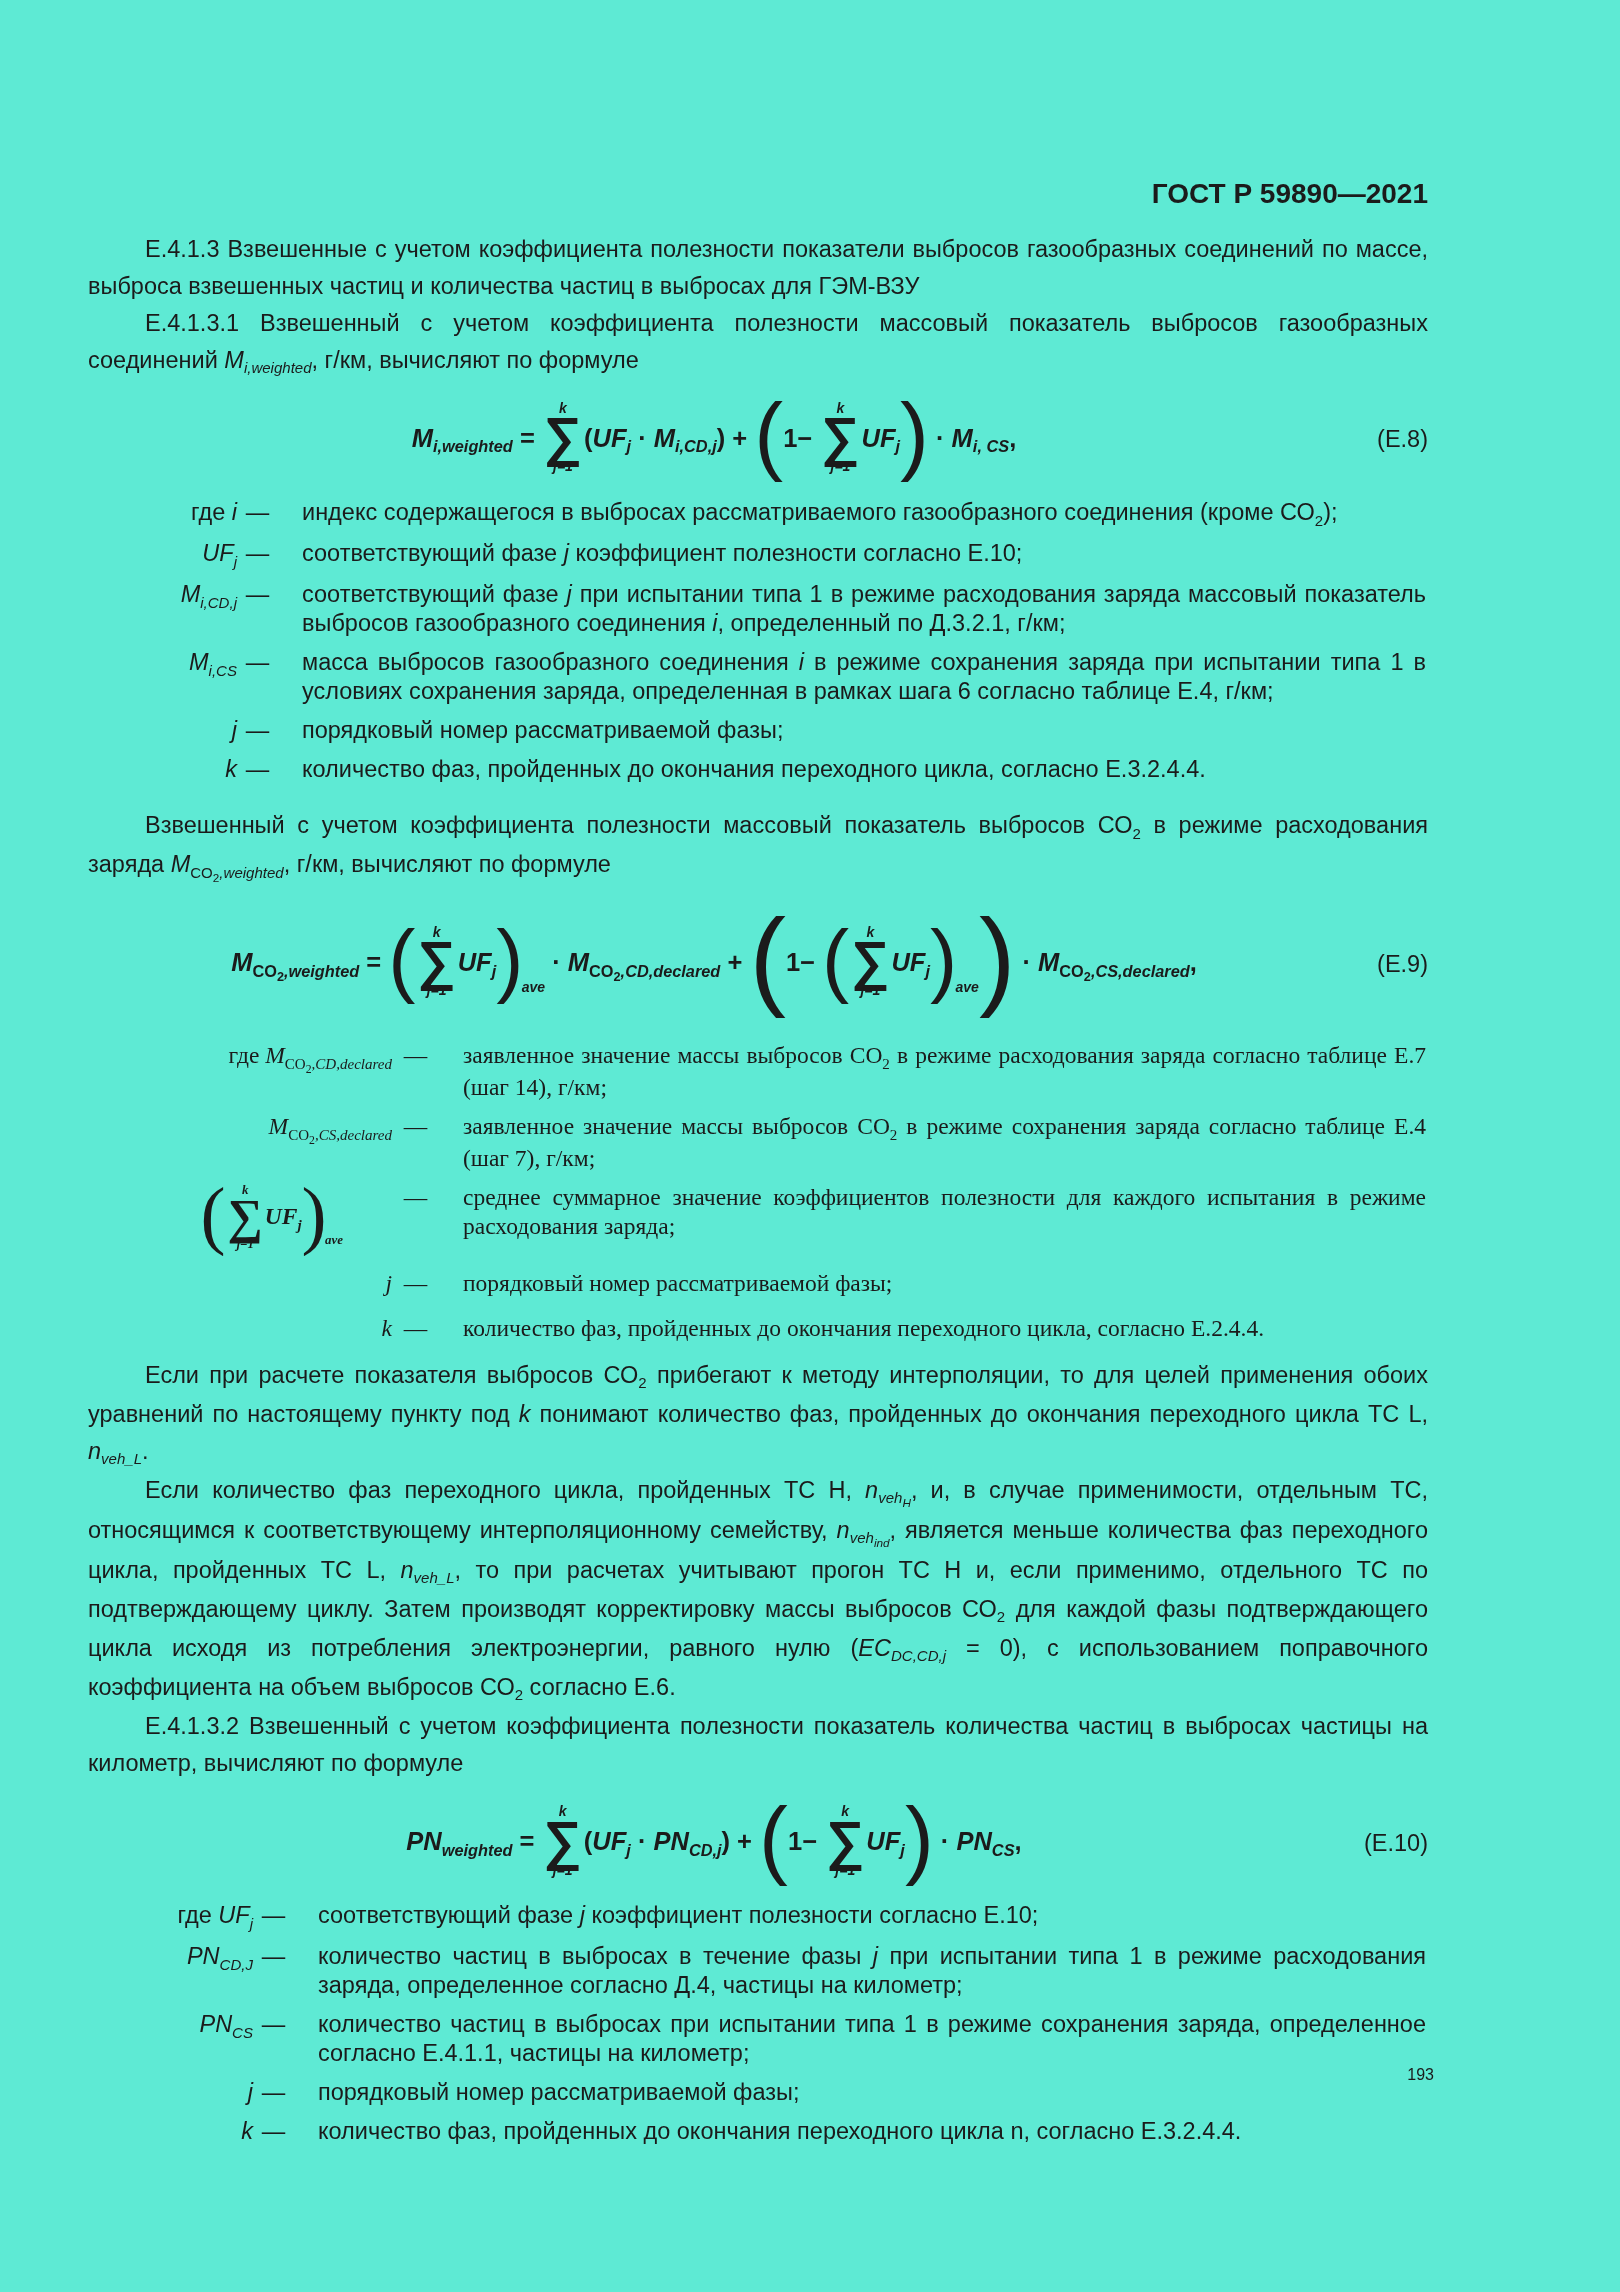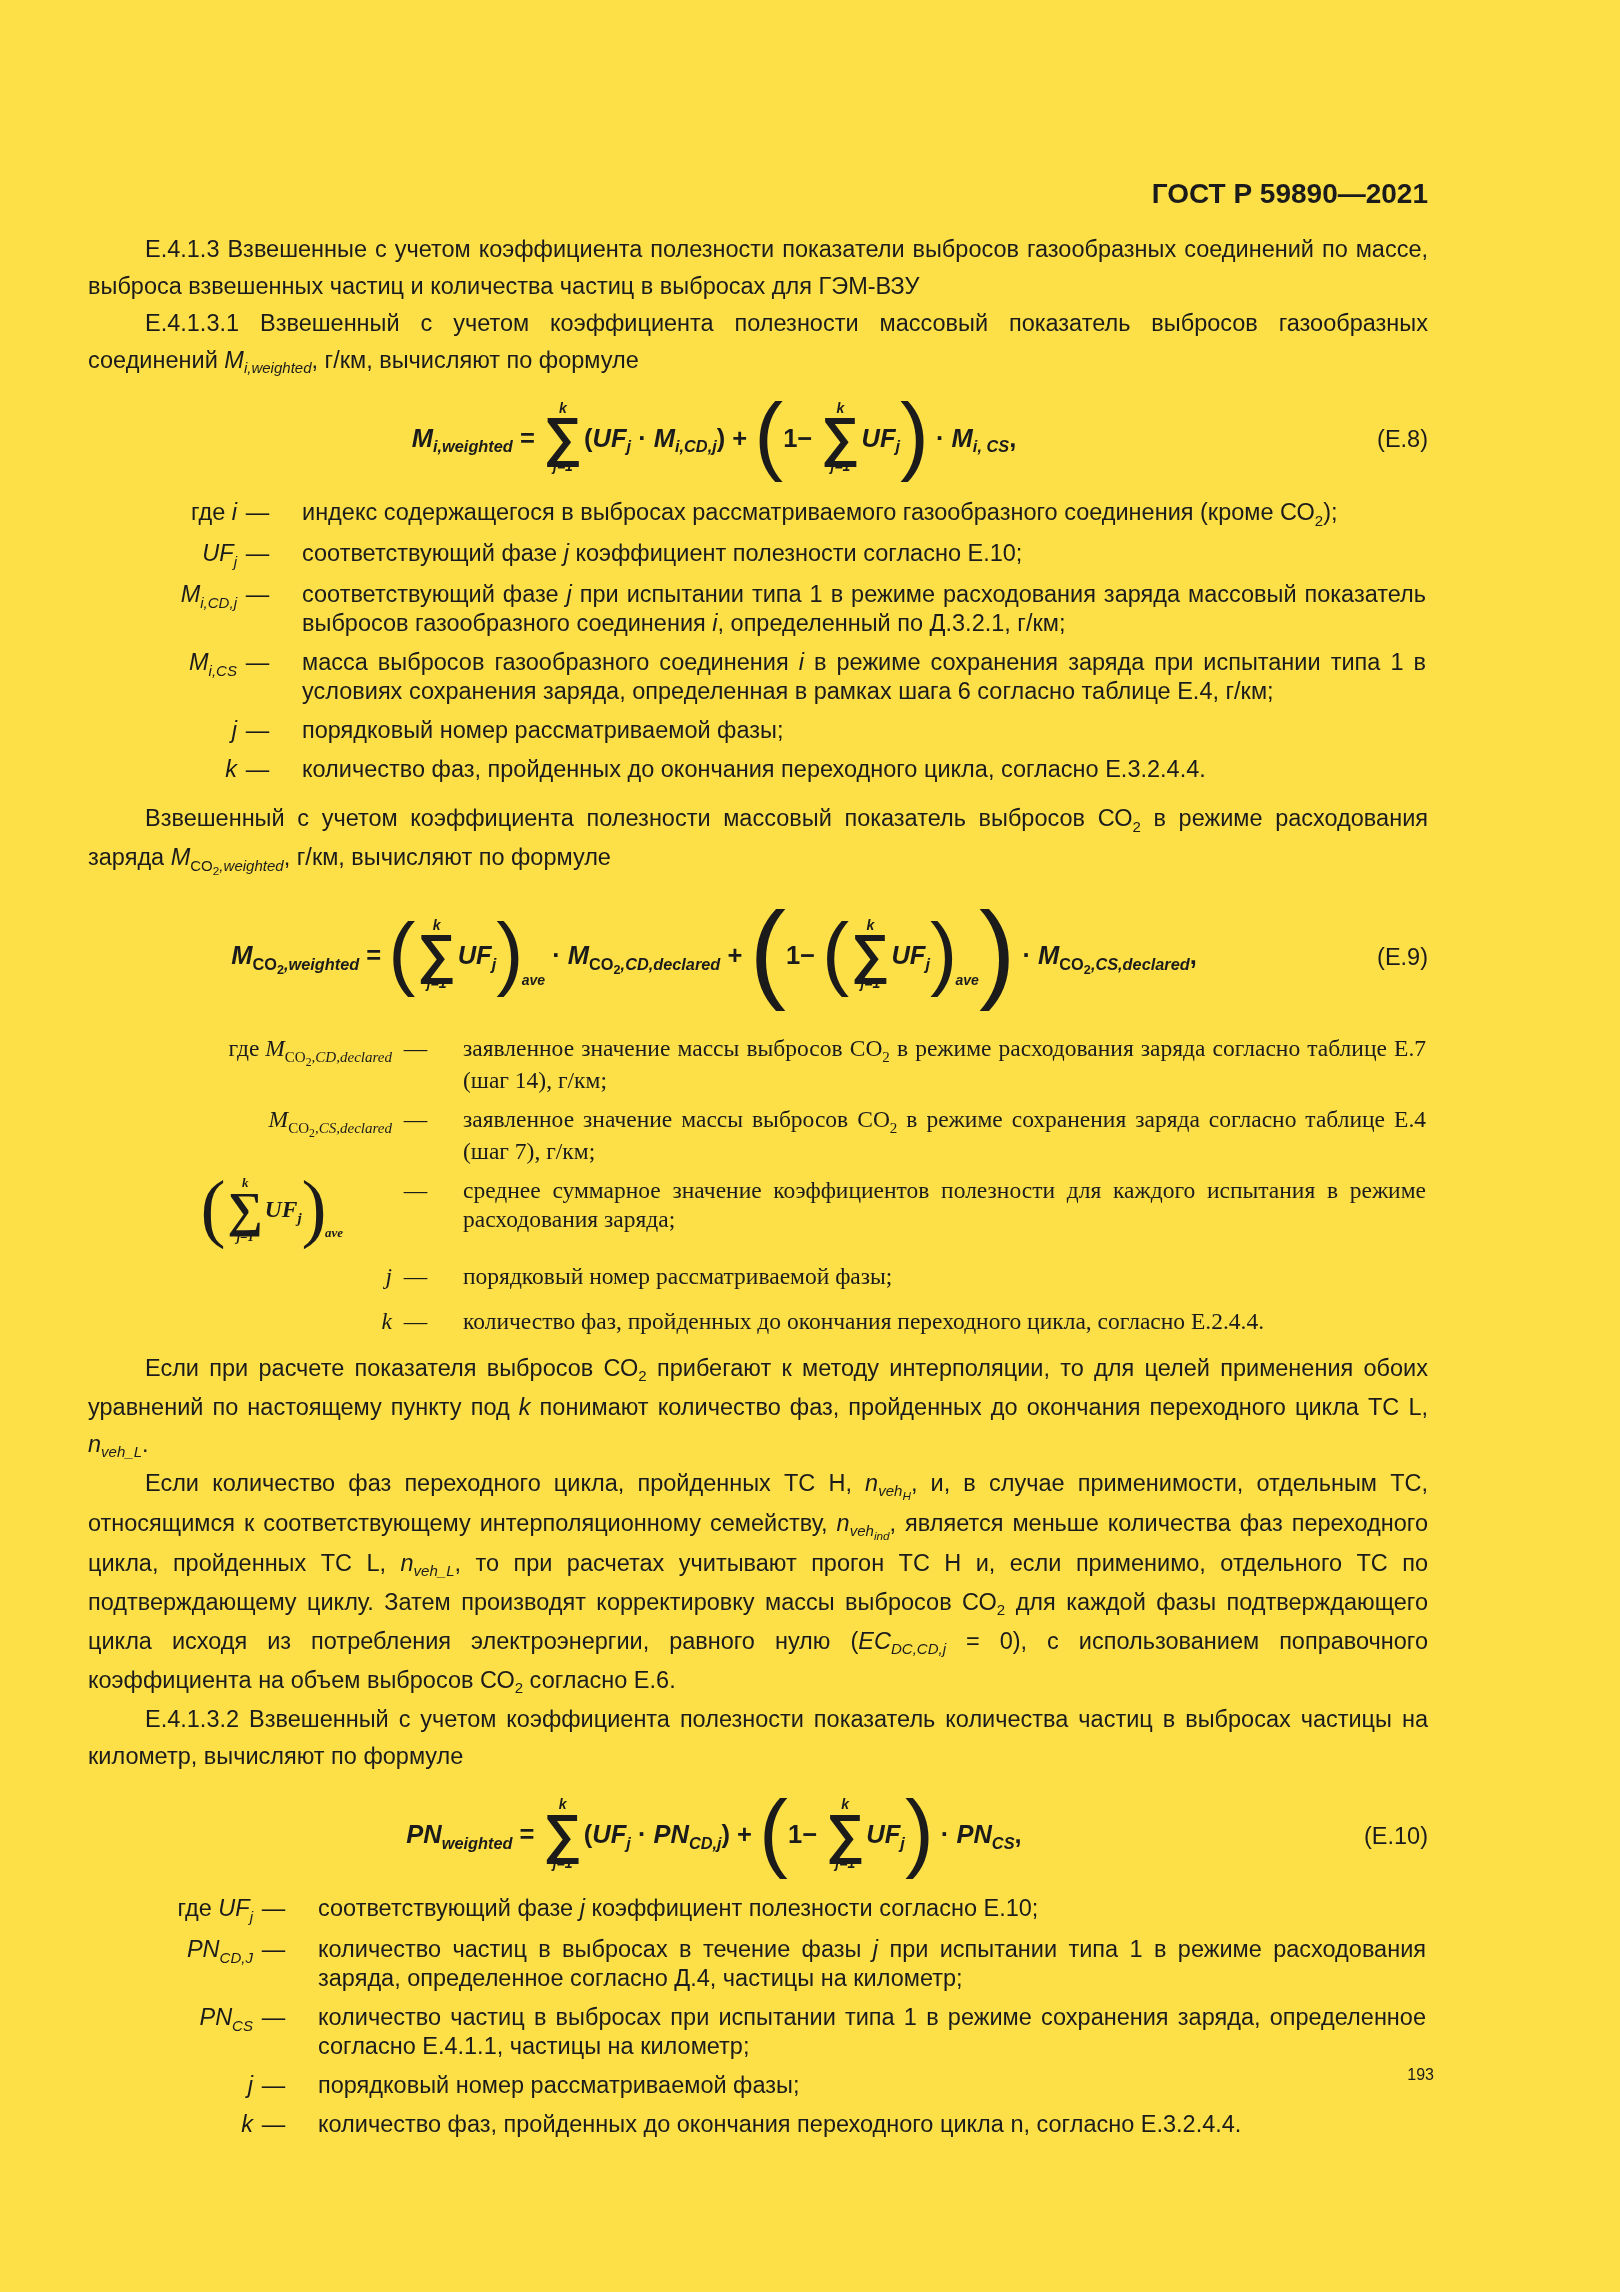--- a/index.html
+++ b/index.html
@@ -1,42 +1,42 @@
 <!DOCTYPE html>
 <html><head>
 <meta charset="utf-8">
 <style>
   html,body{margin:0;padding:0;background:#ffffff;}
   .page{
     position:relative;
     width:1620px;height:2293px;
     box-sizing:border-box;
     padding:0 192px 0 88px;
-    background:#fde047;
+    background:#5eead4;
     color:#1b1b1b;
     font-family:"Liberation Sans","DejaVu Sans",sans-serif;
     font-size:23.5px;
     overflow:hidden;
   }
   .header{
     padding-top:178px;
     text-align:right;
     font-weight:bold;
     font-size:28px;
     line-height:31px;
   }
   .para{
     margin:0;
     text-indent:57px;
     text-align:justify;
     line-height:37px;
   }
   .mt22{margin-top:21.6px;}
   .mt14{margin-top:13.7px;}
-  .mt8{margin-top:16px;}
+  .mt8{margin-top:23px;}
   
   .r-n{}
   .r-i{font-style:italic;}
   .r-up{font-style:normal;}
   .r-sub{font-size:0.64em;position:relative;top:0.38em;}
   .r-subup{font-size:0.64em;position:relative;top:0.38em;font-style:normal;}
   .r-subi{font-size:0.64em;position:relative;top:0.38em;font-style:italic;}
   .r-sub2{font-size:0.5em;position:relative;top:0.8em;font-style:normal;}
   .r-sub2i{font-size:0.5em;position:relative;top:0.8em;font-style:italic;}
   .r-avesub{font-size:0.55em;font-style:italic;position:relative;top:1.5em;margin-left:-0.12em;}

